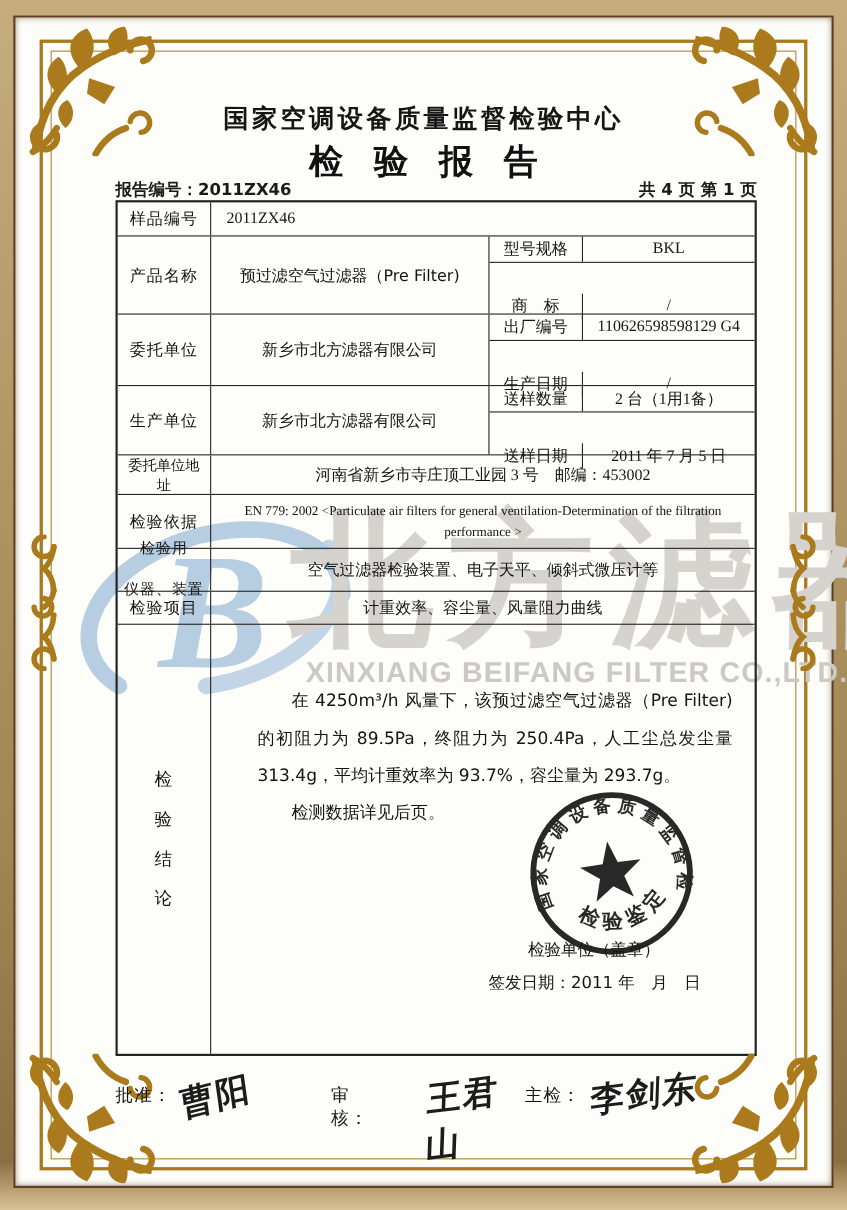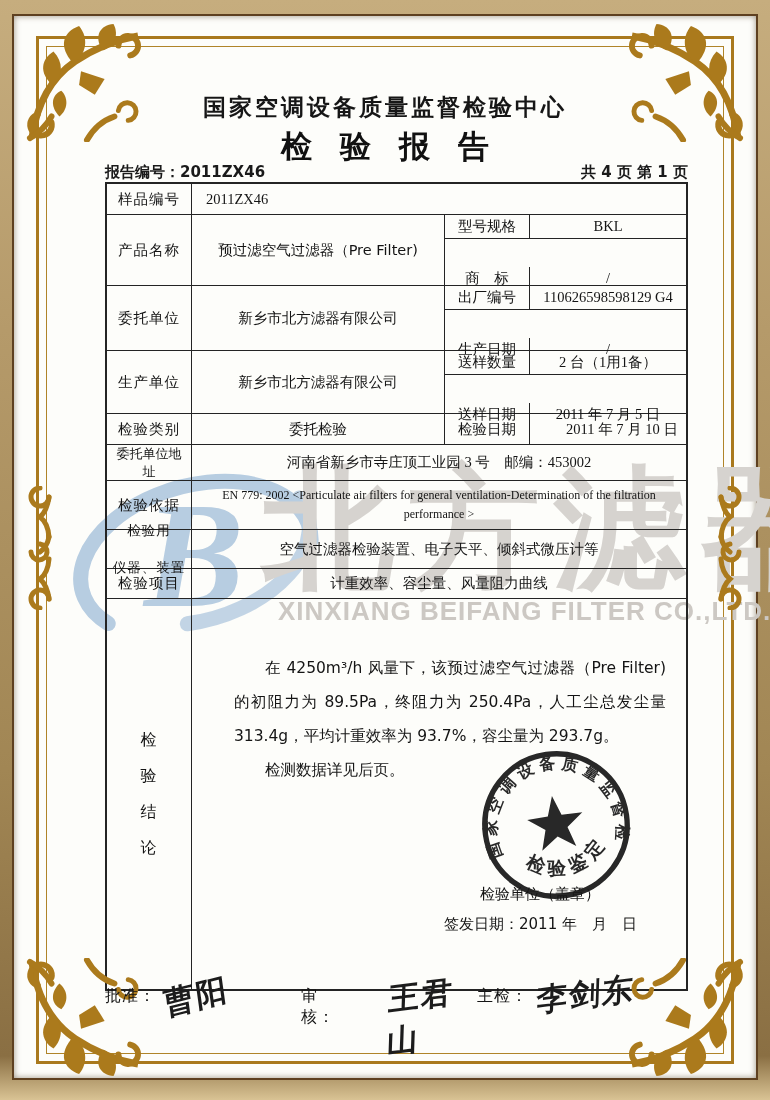--- a/index.html
+++ b/index.html
@@ -220,28 +220,20 @@
       <div class="cell c-value">新乡市北方滤器有限公司</div>
       <div class="subcol">
         <div class="subrow">
           <div class="cell s-label">送样数量</div>
           <div class="cell s-value">2 台（1用1备）</div>
         </div>
         <div class="subrow">
           <div class="cell s-label">送样日期</div>
           <div class="cell s-value">2011 年 7 月 5 日</div>
         </div>
-      </div>
-    </div>
-    <div class="row" style="height:30px">
-      <div class="cell c-label">检验类别</div>
-      <div class="cell c-value">委托检验</div>
-      <div class="subcol" style="flex-direction:row;display:flex;">
-        <div class="cell s-label" style="height:100%;">检验日期</div>
-        <div class="cell s-value" style="height:100%;flex:1;">2011 年 7 月 10 日</div>
       </div>
     </div>
     <div class="row" style="height:35px">
       <div class="cell c-label" style="font-size:13px;letter-spacing:0;">委托单位地址</div>
       <div class="cell c-value">河南省新乡市寺庄顶工业园 3 号　邮编：453002</div>
     </div>
     <div class="row" style="height:48px">
       <div class="cell c-label">检验依据</div>
       <div class="cell c-value serifv" style="font-size:12px;line-height:19px;">EN 779: 2002 &lt;Particulate air filters for general ventilation-Determination of the filtration performance &gt;</div>
     </div>

